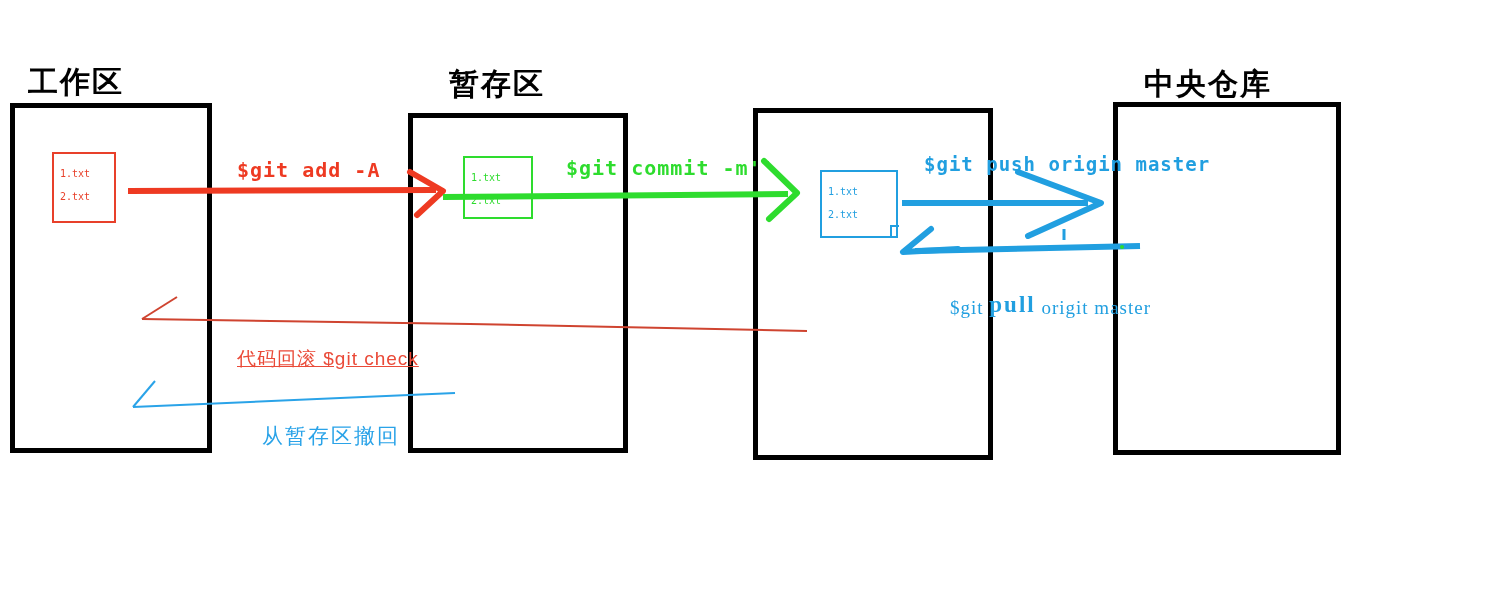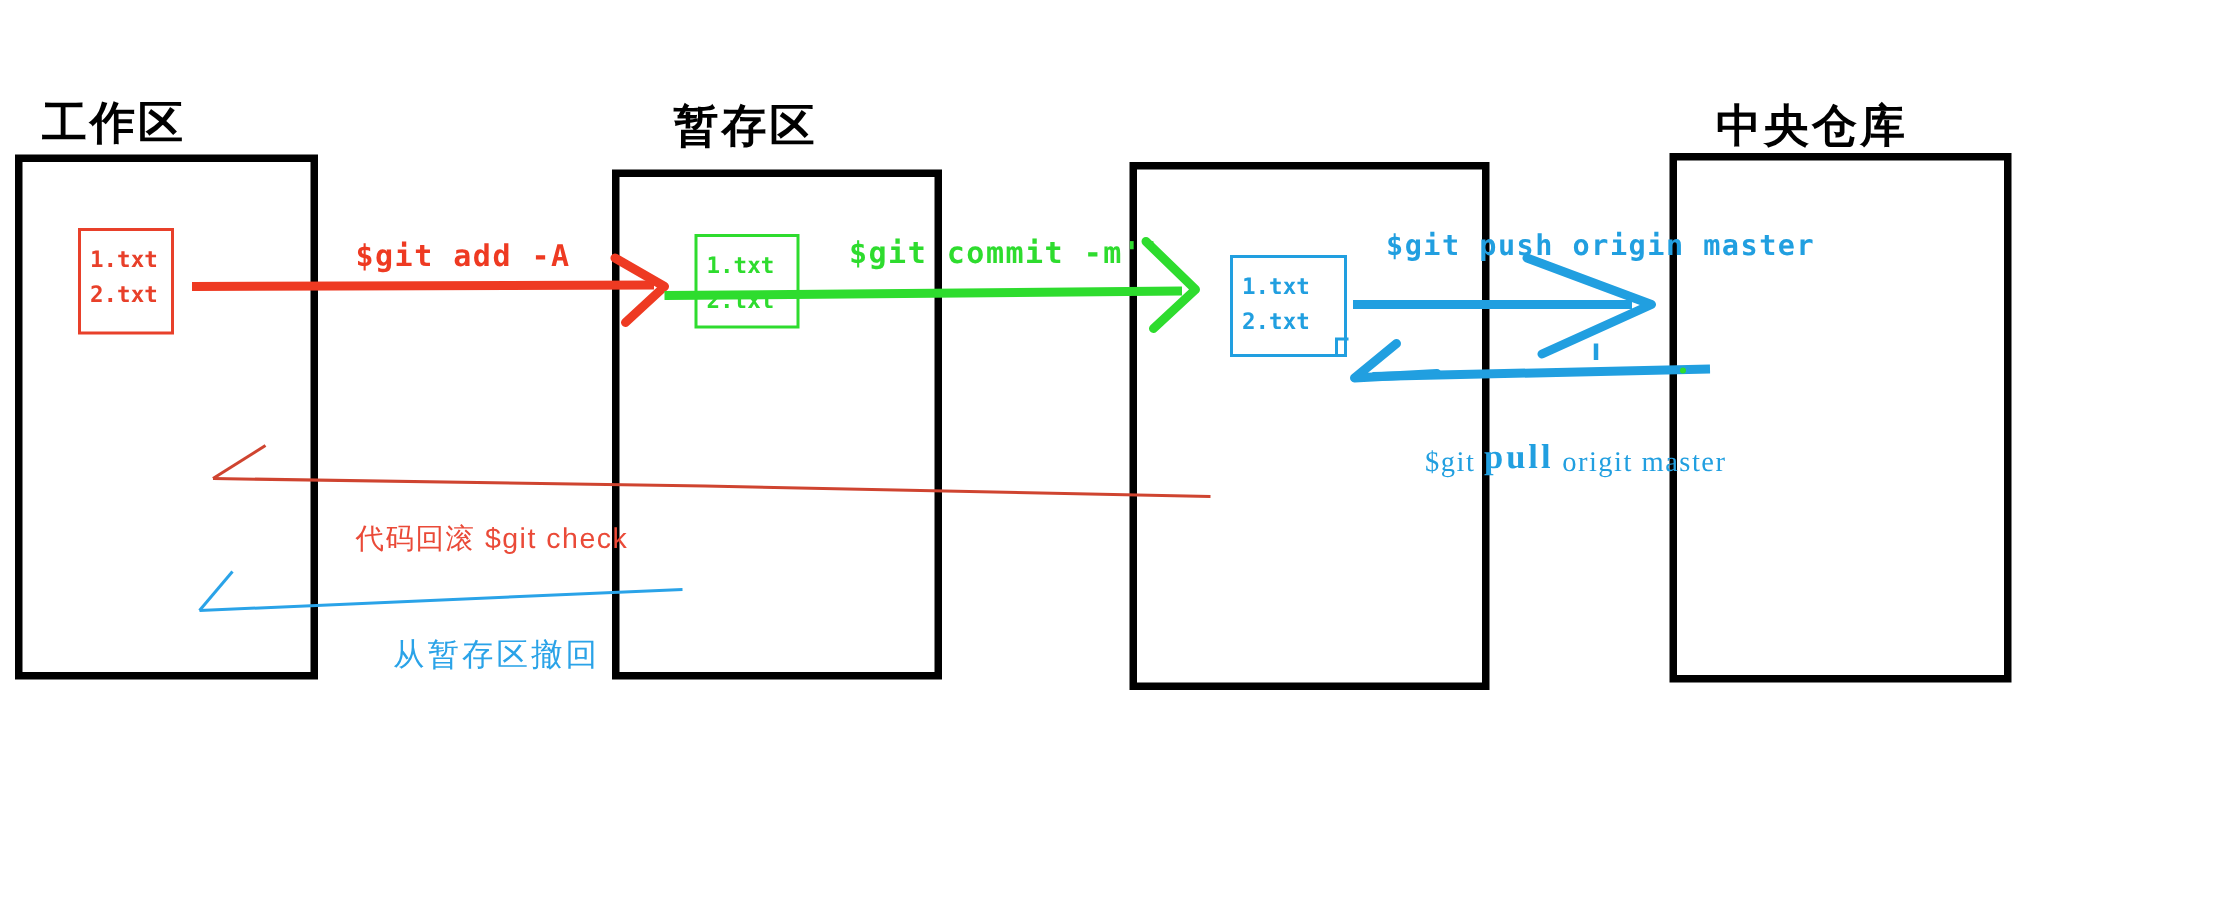--- a/index.html
+++ b/index.html
@@ -10,37 +10,37 @@
   .region-box{
     position:absolute;border:5px solid #000;background:transparent;
     box-sizing:border-box;z-index:1;
   }
   .region-title{
     position:absolute;font-size:30px;font-weight:600;color:#000;
     letter-spacing:2px;z-index:2;white-space:nowrap;
   }
   .file-box{
     position:absolute;box-sizing:border-box;z-index:2;
-    font-family:"DejaVu Sans Mono",monospace;font-size:15px;line-height:23px;
-    padding:8px 0 0 6px;white-space:nowrap;font-weight:bold;
+    font-family:"DejaVu Sans Mono",monospace;font-size:10px;line-height:23px;
+    padding:8px 0 0 6px;white-space:nowrap;
   }
   .file-box.red{border:2px solid #e8402a;color:#e8402a;}
   .file-box.green{border:2px solid #2edc2e;color:#2edc2e;}
   .file-box.blue{border:2px solid #219fe0;color:#219fe0;}
   .arrows-layer{position:absolute;left:0;top:0;z-index:3;pointer-events:none;}
   .cmd-label{
     position:absolute;z-index:4;white-space:nowrap;
     font-family:"DejaVu Sans Mono",monospace;
   }
   .lbl-add{font-size:20px;font-weight:bold;color:#ee3a22;letter-spacing:1px;}
   .lbl-commit{font-size:20px;font-weight:bold;color:#2edc2e;letter-spacing:1px;}
   .lbl-push{font-size:19px;color:#219fe0;letter-spacing:1px;}
   .lbl-pull{font-size:19px;color:#219fe0;letter-spacing:1px;}
   .lbl-pull .hand{font-size:23px;font-weight:600;letter-spacing:2px;position:relative;top:-2px;}
-  .lbl-rollback{font-size:19px;color:#ea4a38;font-family:"Liberation Sans",sans-serif;letter-spacing:1px;}
+  .lbl-rollback{font-size:19px;color:#ea4a38;font-family:"Liberation Sans",sans-serif;letter-spacing:1px;text-decoration:underline;}
   .lbl-unstage{font-size:21px;color:#2aa3e8;font-family:"Liberation Sans",sans-serif;letter-spacing:2px;}
 </style>
 </head>
 <body>
 
 <div class="canvas">
 
   <div class="region-title" style="left:28px;top:62px;">工作区</div>
   <div class="region-title" style="left:449px;top:64px;">暂存区</div>
   <div class="region-title" style="left:1144px;top:64px;">中央仓库</div>

